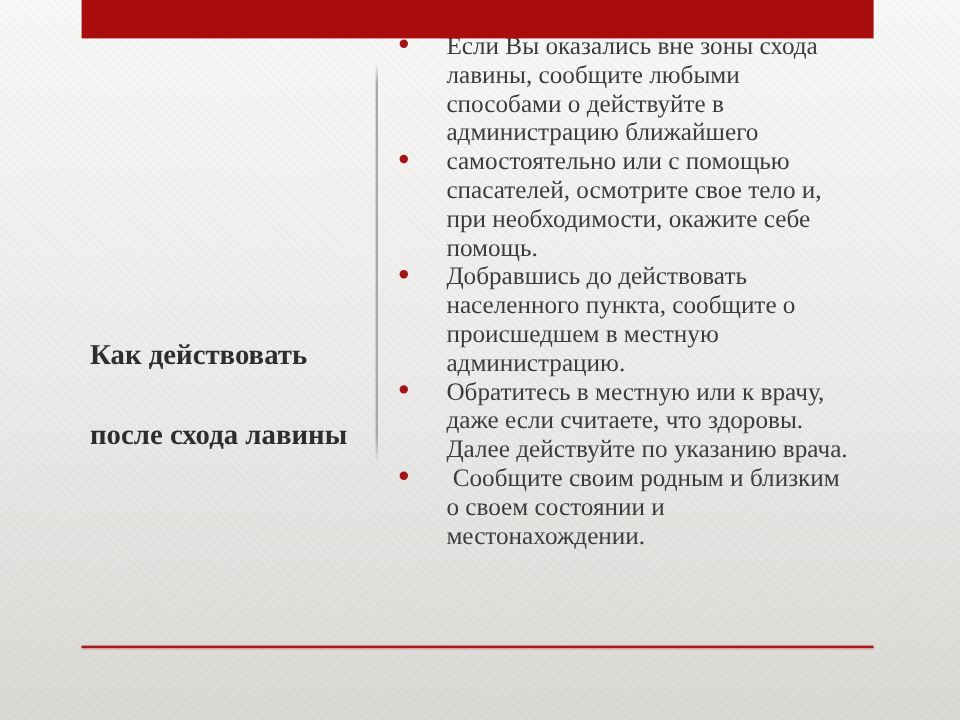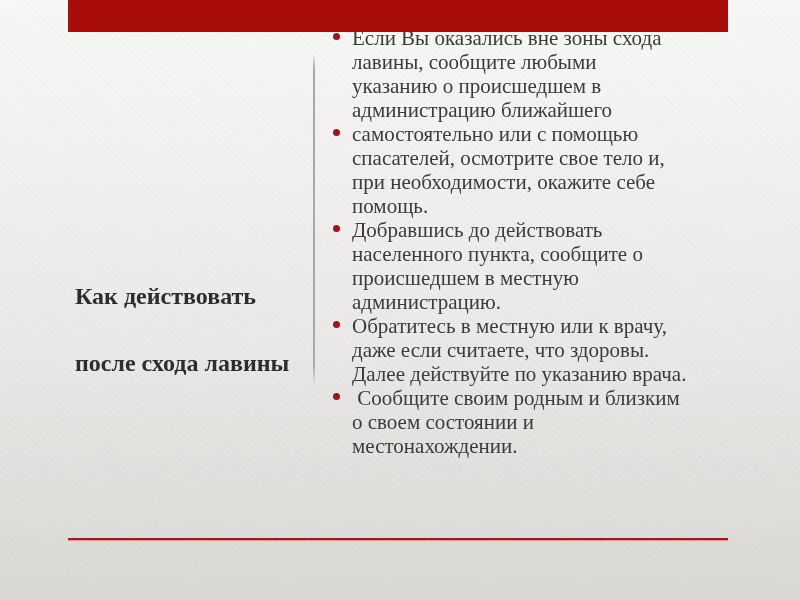--- a/index.html
+++ b/index.html
@@ -70,20 +70,21 @@
     font-size: 21px;
     line-height: 24px;
   }
   .bullet-list li {
     position: relative;
     margin: 0;
     padding: 0;
   }
   .line {
     white-space: pre;
+    margin-left: 20px;
   }
   .dot {
     position: absolute;
     left: -19px;
     top: 7px;
     width: 7px;
     height: 7px;
     border-radius: 50%;
     background: var(--bullet-dot, #a21315);
   }
@@ -106,21 +107,21 @@
   <div class="title-block">
       <div class="title-line">Как действовать</div>
       <div class="title-line">после схода лавины</div>
     </div>
   <div class="v-separator"></div>
   <ul class="bullet-list">
       <li>
         <span class="dot"></span>
         <div class="line">Если Вы оказались вне зоны схода</div>
         <div class="line">лавины, сообщите любыми</div>
-        <div class="line">указанию о происшедшем в</div>
+        <div class="line">способами о действуйте в</div>
         <div class="line">администрацию ближайшего</div>
       </li>
       <li>
         <span class="dot"></span>
         <div class="line">самостоятельно или с помощью</div>
         <div class="line">спасателей, осмотрите свое тело и,</div>
         <div class="line">при необходимости, окажите себе</div>
         <div class="line">помощь.</div>
       </li>
       <li>

